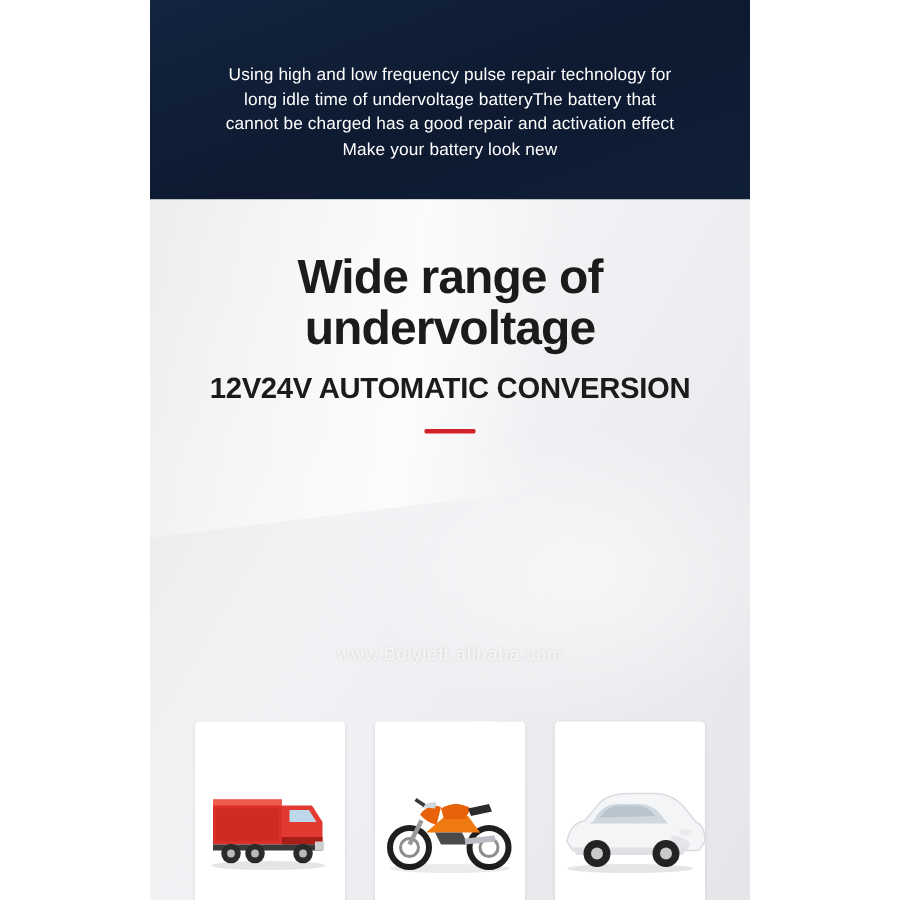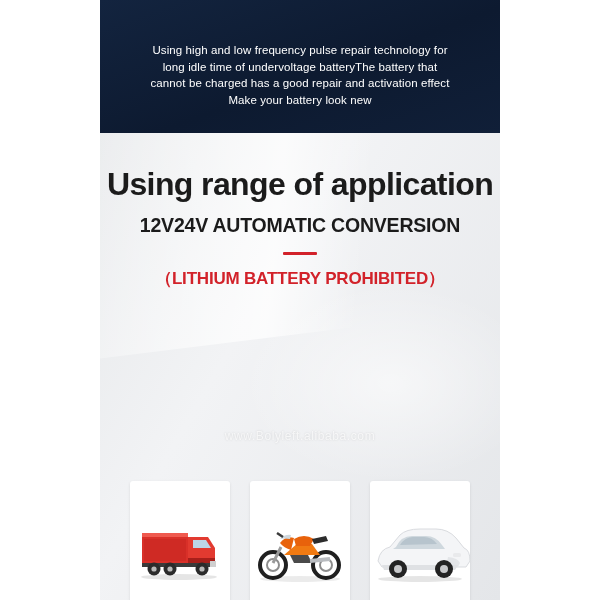--- a/index.html
+++ b/index.html
@@ -196,24 +196,23 @@
       <div class="banner-text">Using high and low frequency pulse repair technology for
 long idle time of undervoltage batteryThe battery that
 cannot be charged has a good repair and activation effect
 Make your battery look new</div>
     </div>
 
     <div class="lower">
       <div class="sheen"></div>
       <div class="sheen2"></div>
 
-      <h1 class="headline">Using range of application</h1>
+      <h1 class="headline">Wide range of undervoltage</h1>
       <h2 class="subhead">12V24V AUTOMATIC CONVERSION</h2>
       <div class="divider"></div>
-      <div class="warning">（LITHIUM BATTERY PROHIBITED）</div>
 
       <div class="watermark">www.Bolyleft.alibaba.com</div>
 
       <div class="grid">
 
         <div class="card">
           <div class="card-figure">
             <svg viewBox="0 0 100 132" width="100" height="132">
 
               <rect x="12" y="52" width="46" height="30" fill="#d93029"></rect>

